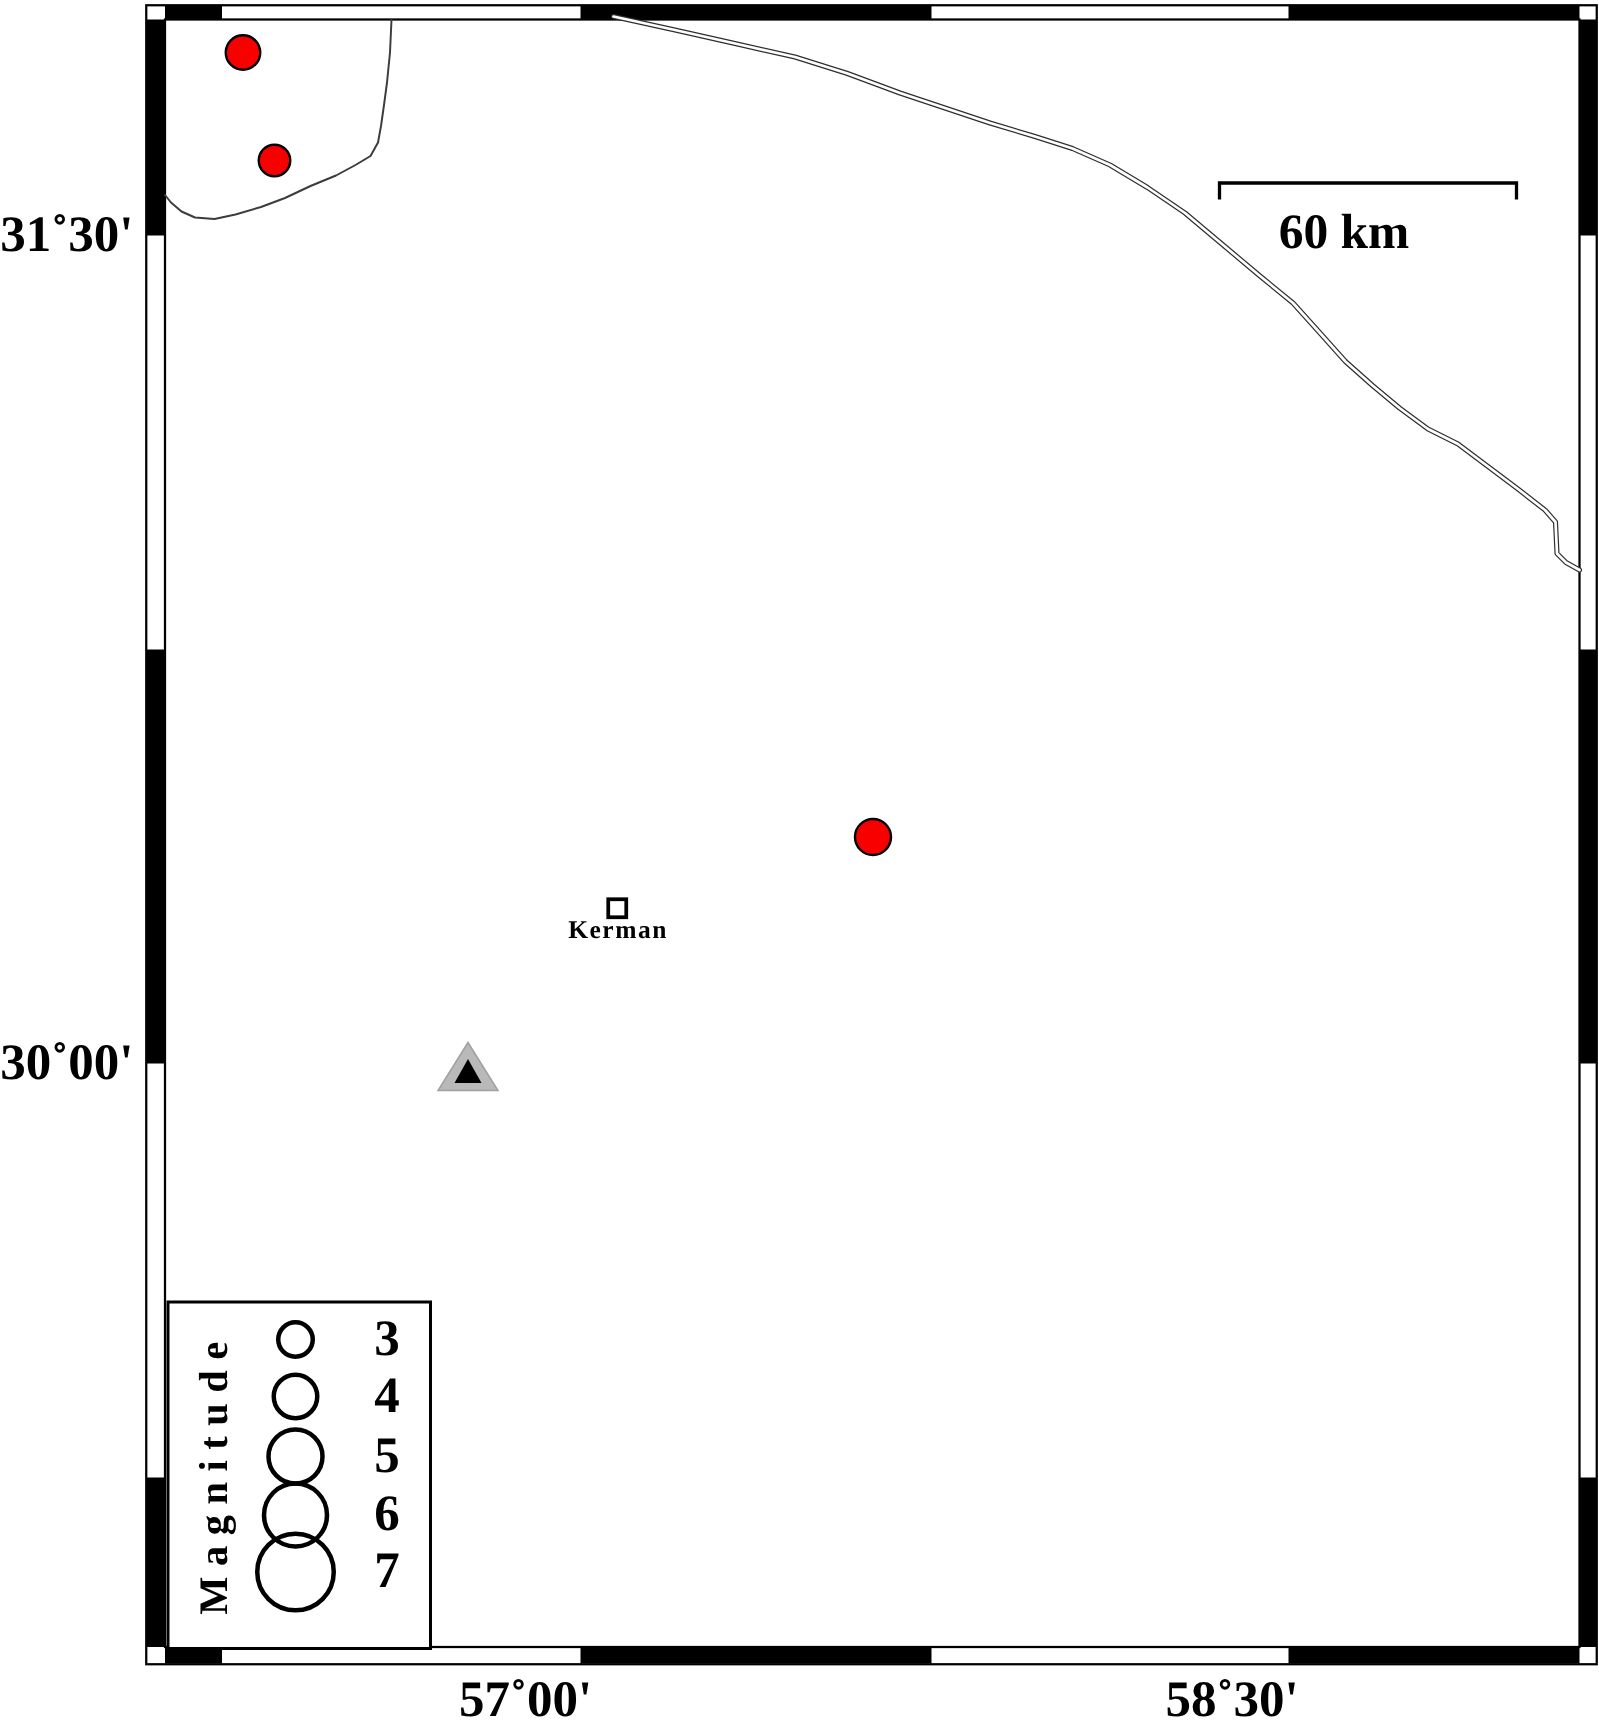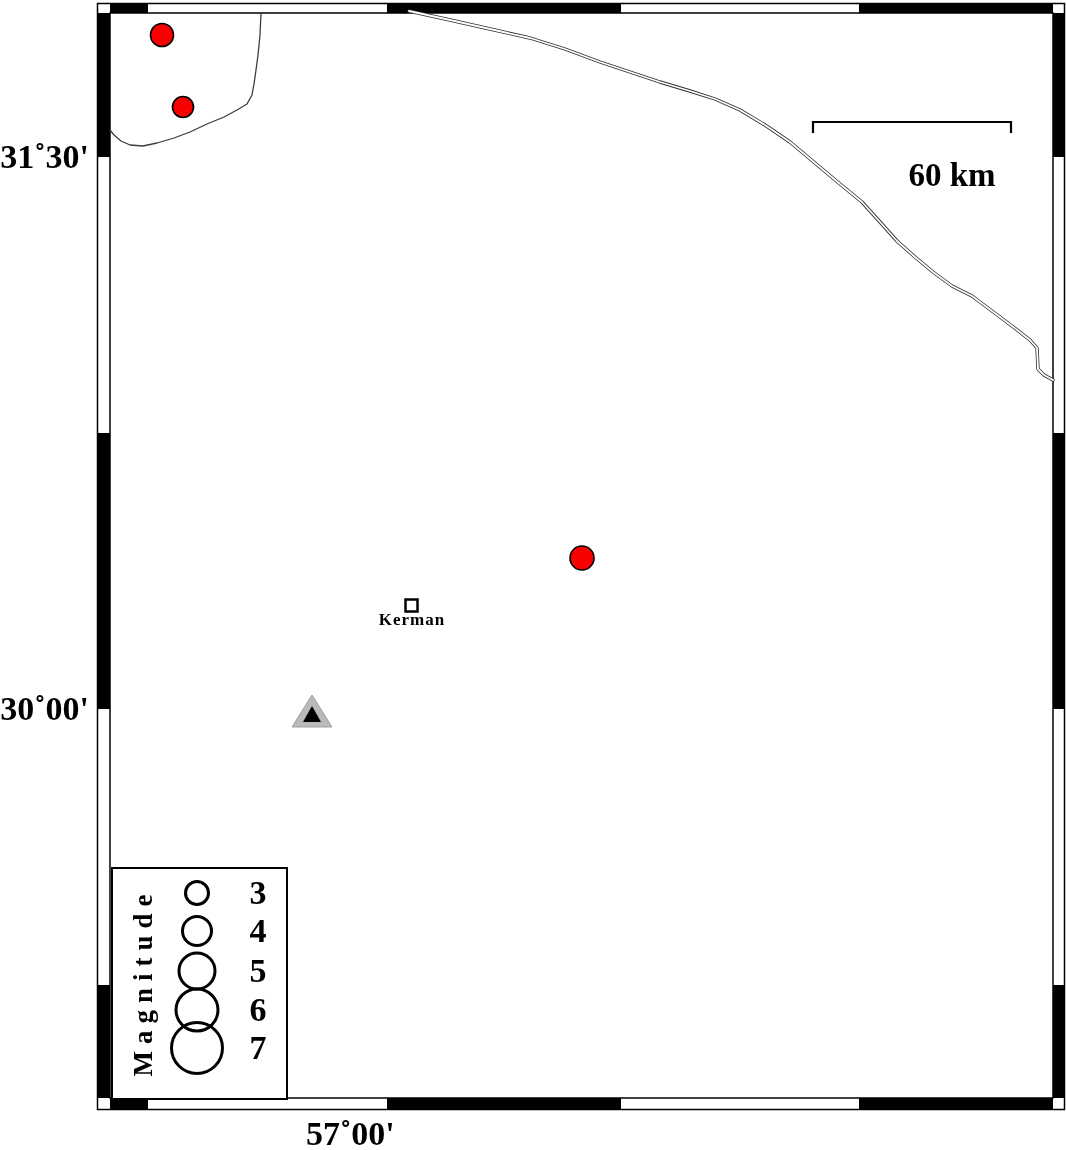--- a/index.html
+++ b/index.html
@@ -89,22 +89,23 @@
       <circle cx="197" cy="971" fill="none" stroke="#000" stroke-width="3" r="18"></circle>
       <circle cx="197" cy="1010" fill="none" stroke="#000" stroke-width="3" r="21"></circle>
       <circle cx="197" cy="1048" fill="none" stroke="#000" stroke-width="3" r="25.5"></circle>
     </g>
   </svg>
 
   <div class="lbl axis-lbl lat-lbl" style="top:140px;">31˚30'</div>
   <div class="lbl axis-lbl lat-lbl" style="top:692px;font-family:Liberation Serif, serif;">30˚00'</div>
 
   <div class="lbl axis-lbl lon-lbl" style="left:306px; top:1117px;">57˚00'</div>
+  <div class="lbl axis-lbl lon-lbl" style="left:777px; top:1117px;">58˚30'</div>
 
-  <div class="lbl scale-lbl" style="left:872px; top:139px;margin-top:20px;">60 km</div>
+  <div class="lbl scale-lbl" style="left:816px; top:139px;">60 km</div>
 
   <div class="lbl city-lbl" style="left:332px; top:611px;">Kerman</div>
 
   <div class="lbl legend-title" style="left:143px; top:982px;">Magnitude</div>
 
   <div class="lbl legend-num" style="left:236px; top:876px;">3</div>
   <div class="lbl legend-num" style="left:236px; top:914px;">4</div>
   <div class="lbl legend-num" style="left:236px; top:954px;">5</div>
   <div class="lbl legend-num" style="left:236px; top:993px;">6</div>
   <div class="lbl legend-num" style="left:236px; top:1031px;">7</div>

